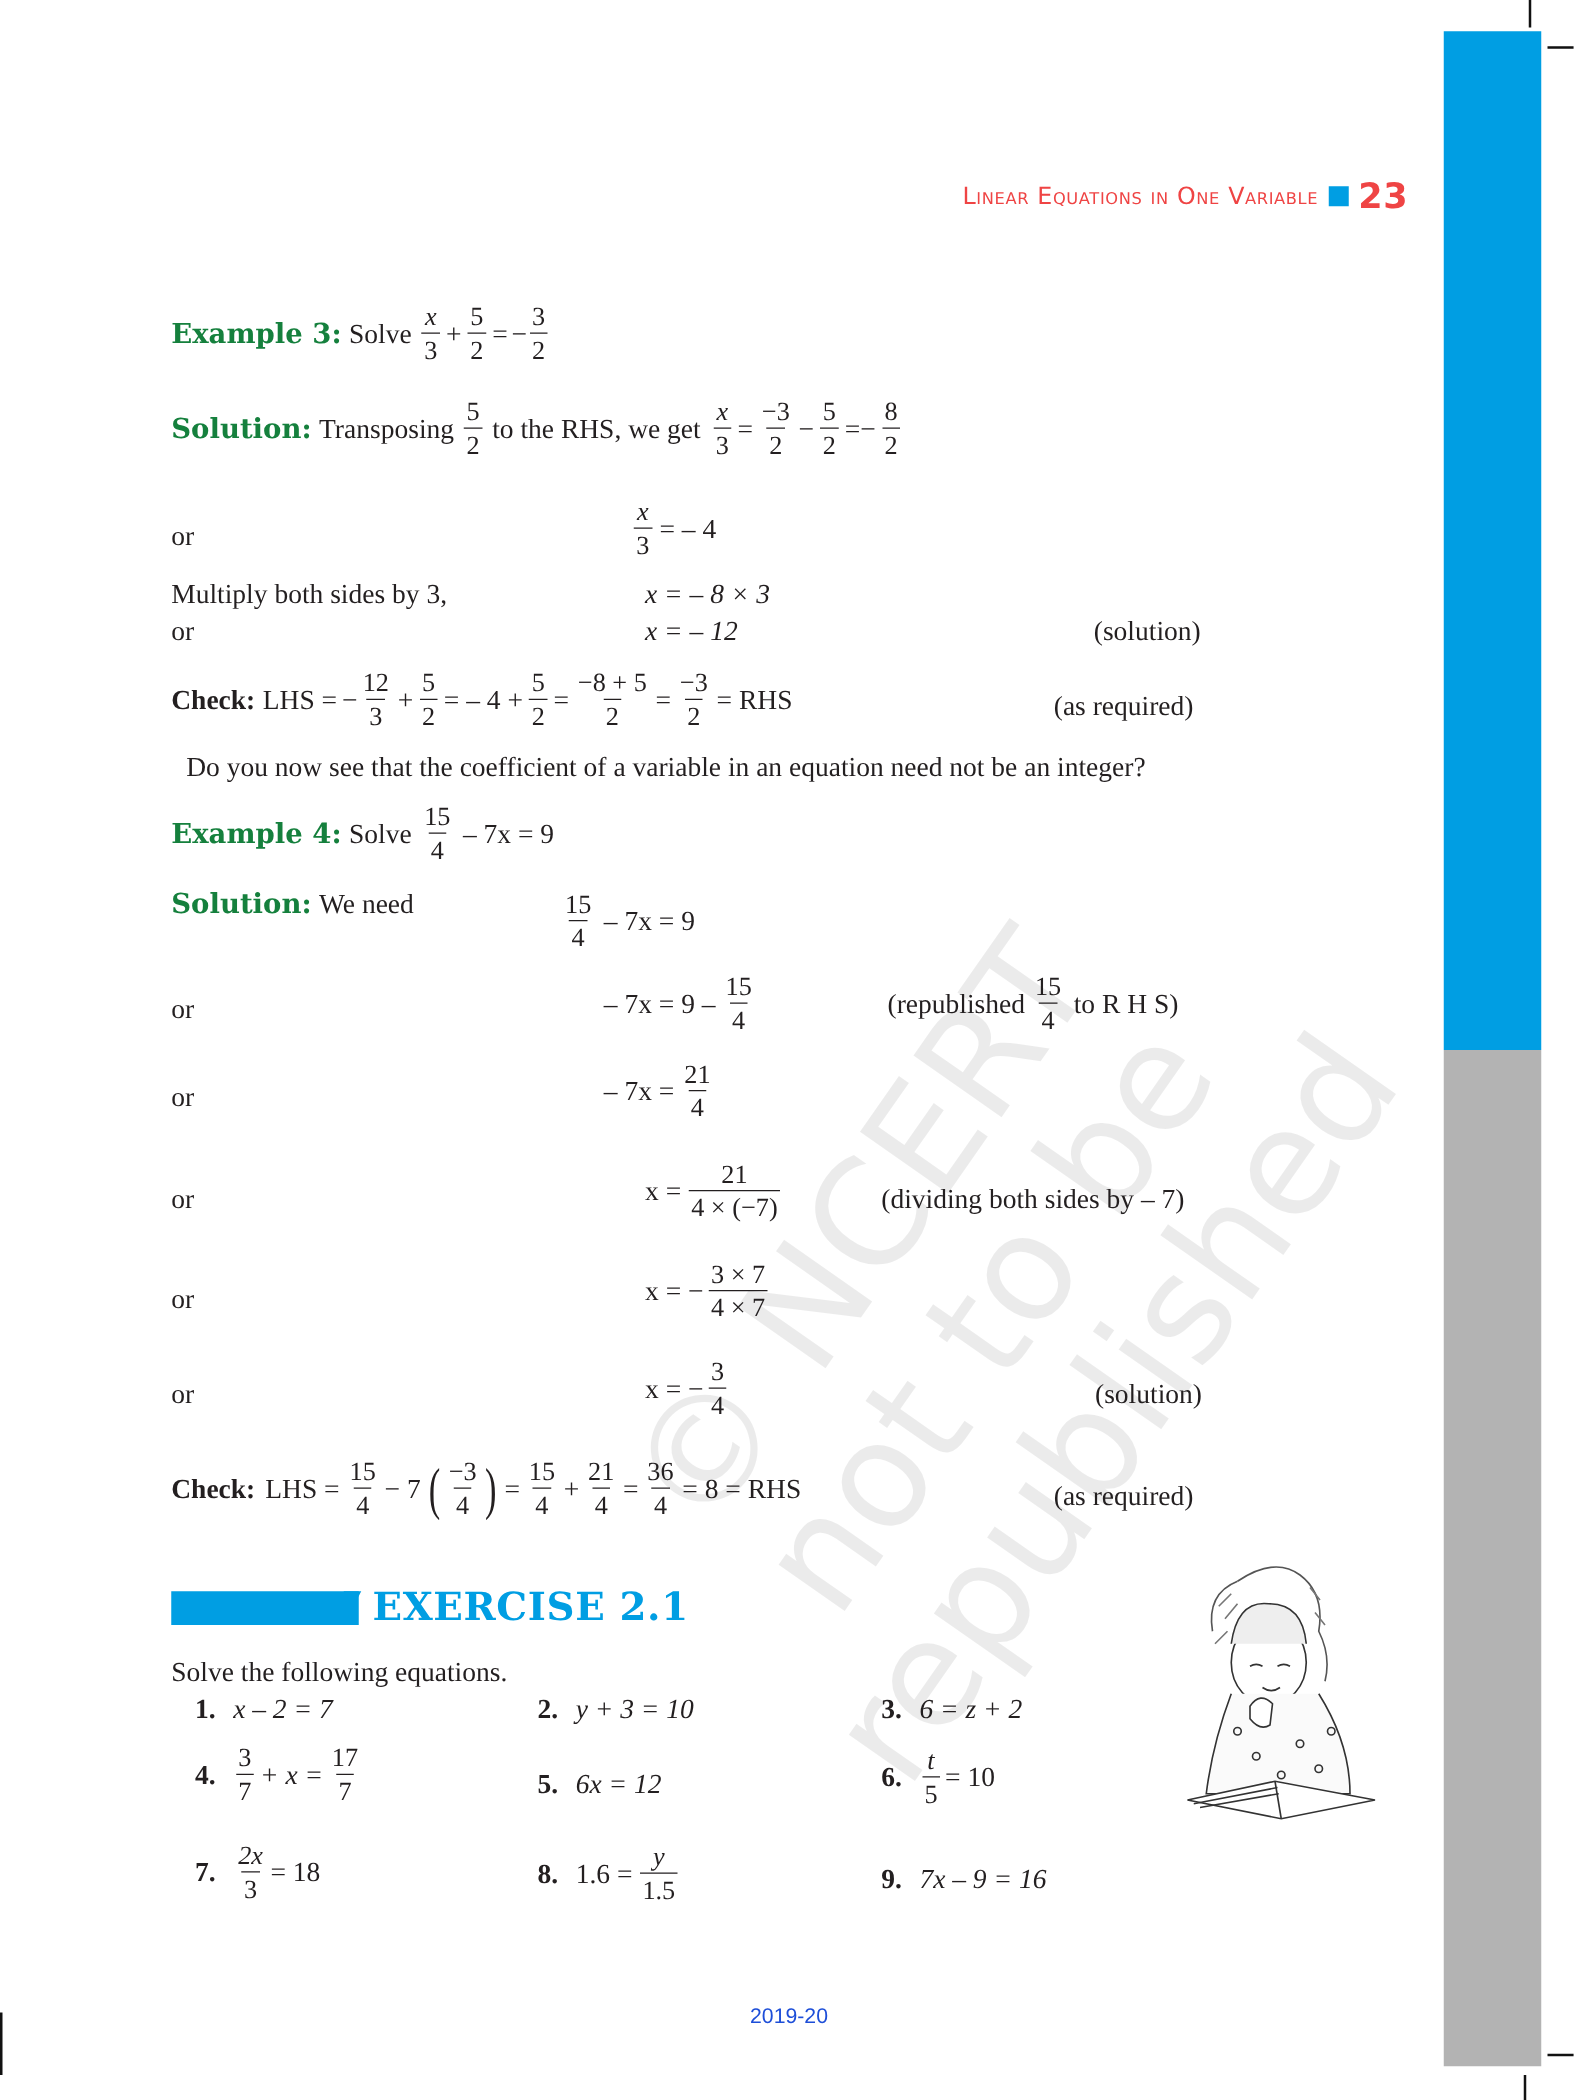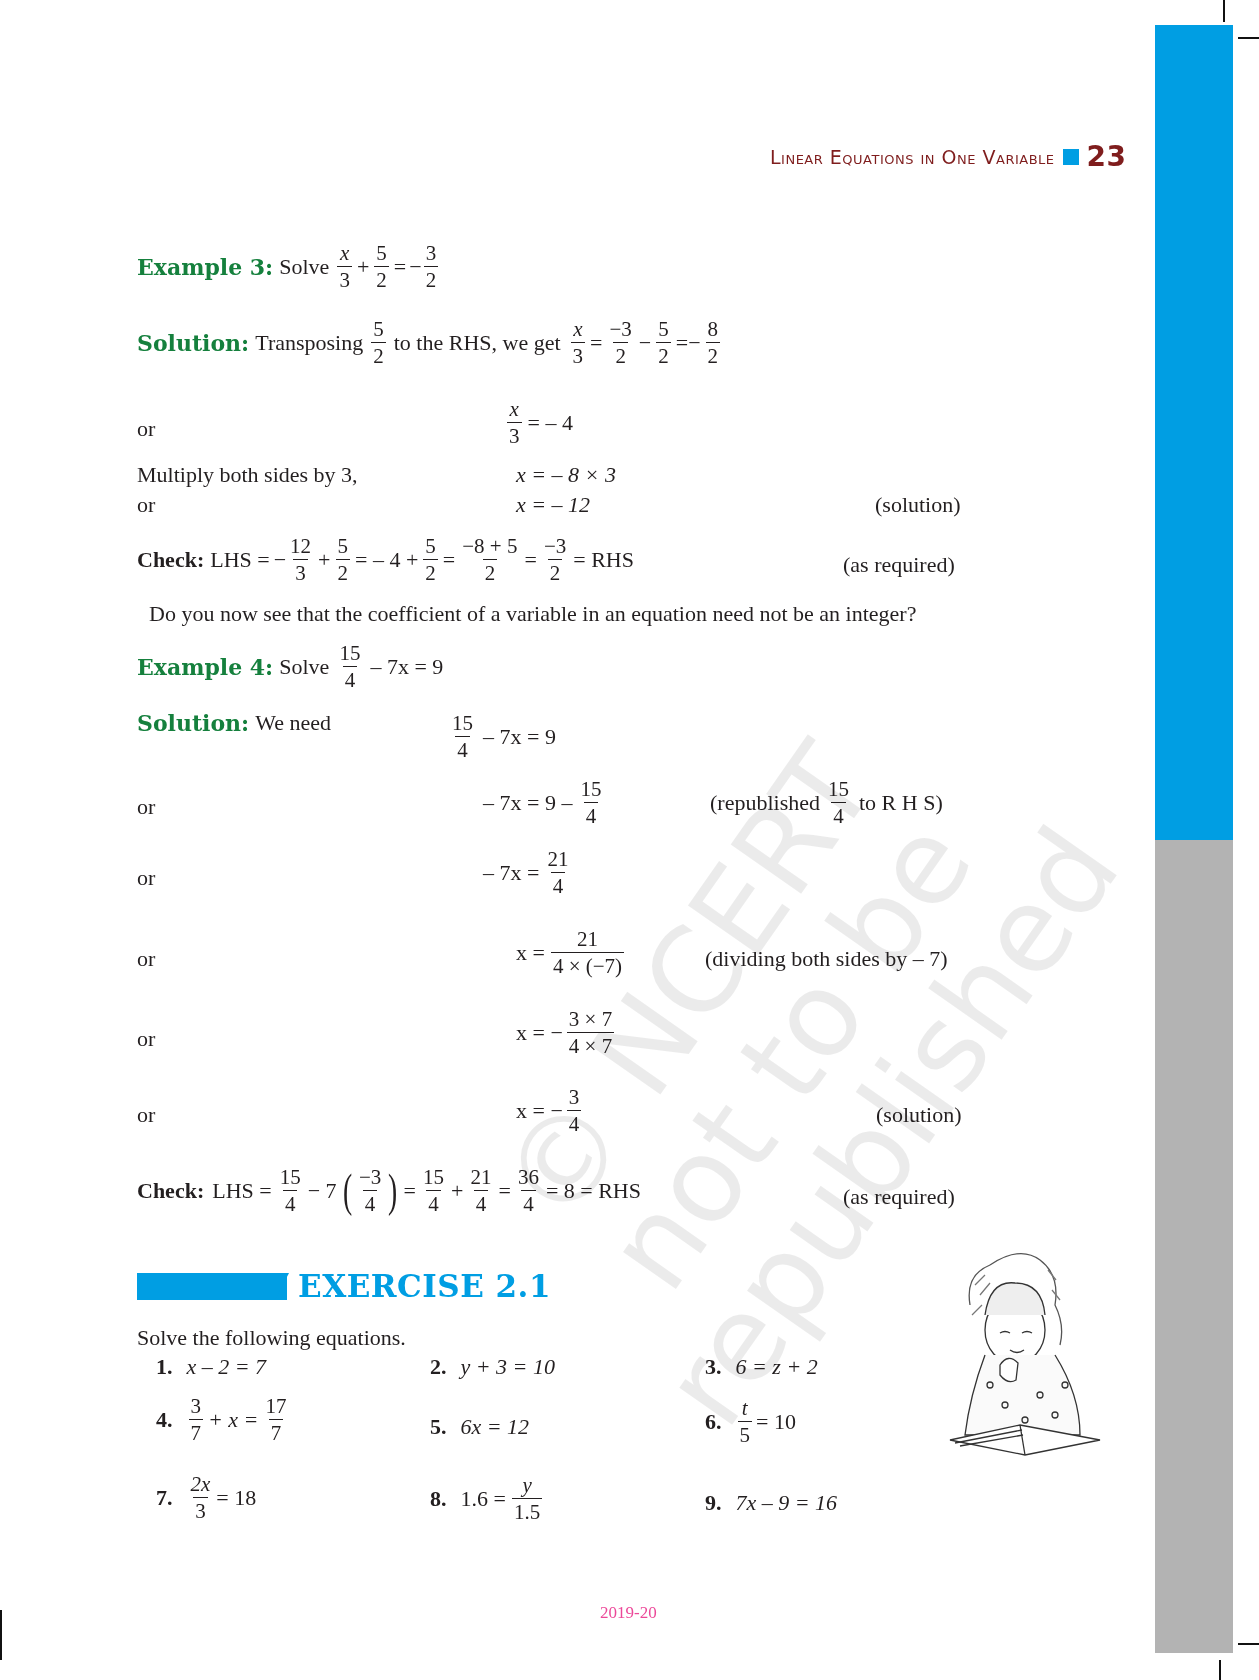--- a/index.html
+++ b/index.html
@@ -7,21 +7,21 @@
     width: 1259px; height: 1680px; position: relative; overflow: hidden;
     background: #ffffff; color: #231f20;
     font-family: "Liberation Serif", "DejaVu Serif", serif;
   }
   .crop { position: absolute; background: #111; }
   .side-tab-blue { position: absolute; left: 1155px; top: 25px; width: 78px; height: 815px; background: #009ee3; }
   .side-tab-gray { position: absolute; left: 1155px; top: 840px; width: 78px; height: 813px; background: #b3b3b3; }
 
   .running-head {
     position: absolute; left: 770px; top: 140px;
-    font-family: "DejaVu Sans", sans-serif; font-size: 19px; letter-spacing: 0.5px; color: #7f1d1d;
+    font-family: "DejaVu Sans", sans-serif; font-size: 19px; letter-spacing: 0.5px; color: #ef4444;
     font-variant: small-caps; display: flex; align-items: center; gap: 8px;
   }
   .running-head .sq { width: 16px; height: 16px; background: #009ee3; display: inline-block; }
   .running-head .pg { font-weight: bold; font-size: 28px; font-variant: normal; }
 
   .line { position: absolute; font-size: 22px; line-height: 1; white-space: nowrap; display: flex; align-items: center; }
   .lbl { color: #15803d; font-weight: bold; font-family: "DejaVu Serif", serif; font-size: 22px; margin-right: 6px; }
   .it { font-style: italic; }
   .bi { font-weight: bold; }
   .b { font-weight: bold; }
@@ -32,21 +32,21 @@
   .op { margin: 0 3px; }
 
   .paren { font-size: 46px; font-weight: 200; line-height: 1; transform: scaleX(0.6); display: inline-block; }
 
   .ex-bar { position: absolute; left: 137px; top: 1273px; width: 150px; height: 27px; background: #009ee3; }
   .ex-bar-tip { position: absolute; left: 275px; top: 1273px; width: 0; height: 0;
     border-top: 27px solid #009ee3; border-right: 14px solid transparent; }
   .ex-title { position: absolute; left: 298px; top: 1268px; font-family: "DejaVu Serif", serif; font-weight: bold; color: #009ee3; font-size: 31px; letter-spacing: 0.5px; }
 
   .q-num { font-weight: bold; margin-right: 14px; }
-  .footer { position: absolute; left: 600px; top: 1603px; font-family: Liberation Serif, serif; font-size: 17px; color: #ec4899; }
+  .footer { position: absolute; left: 600px; top: 1603px; font-family: Liberation Sans, sans-serif; font-size: 17px; color: #1d4ed8; }
 
   .watermark {
     position: absolute; left: 340px; top: 870px; width: 900px;
     transform: rotate(-55deg); transform-origin: center;
     font-family: "DejaVu Sans", sans-serif; font-size: 118px; color: rgba(0,0,0,0.08);
     line-height: 1.05; text-align: center; pointer-events: none;
   }
   .illus { position: absolute; left: 930px; top: 1245px; width: 180px; height: 215px; }
 </style>
 </head>

